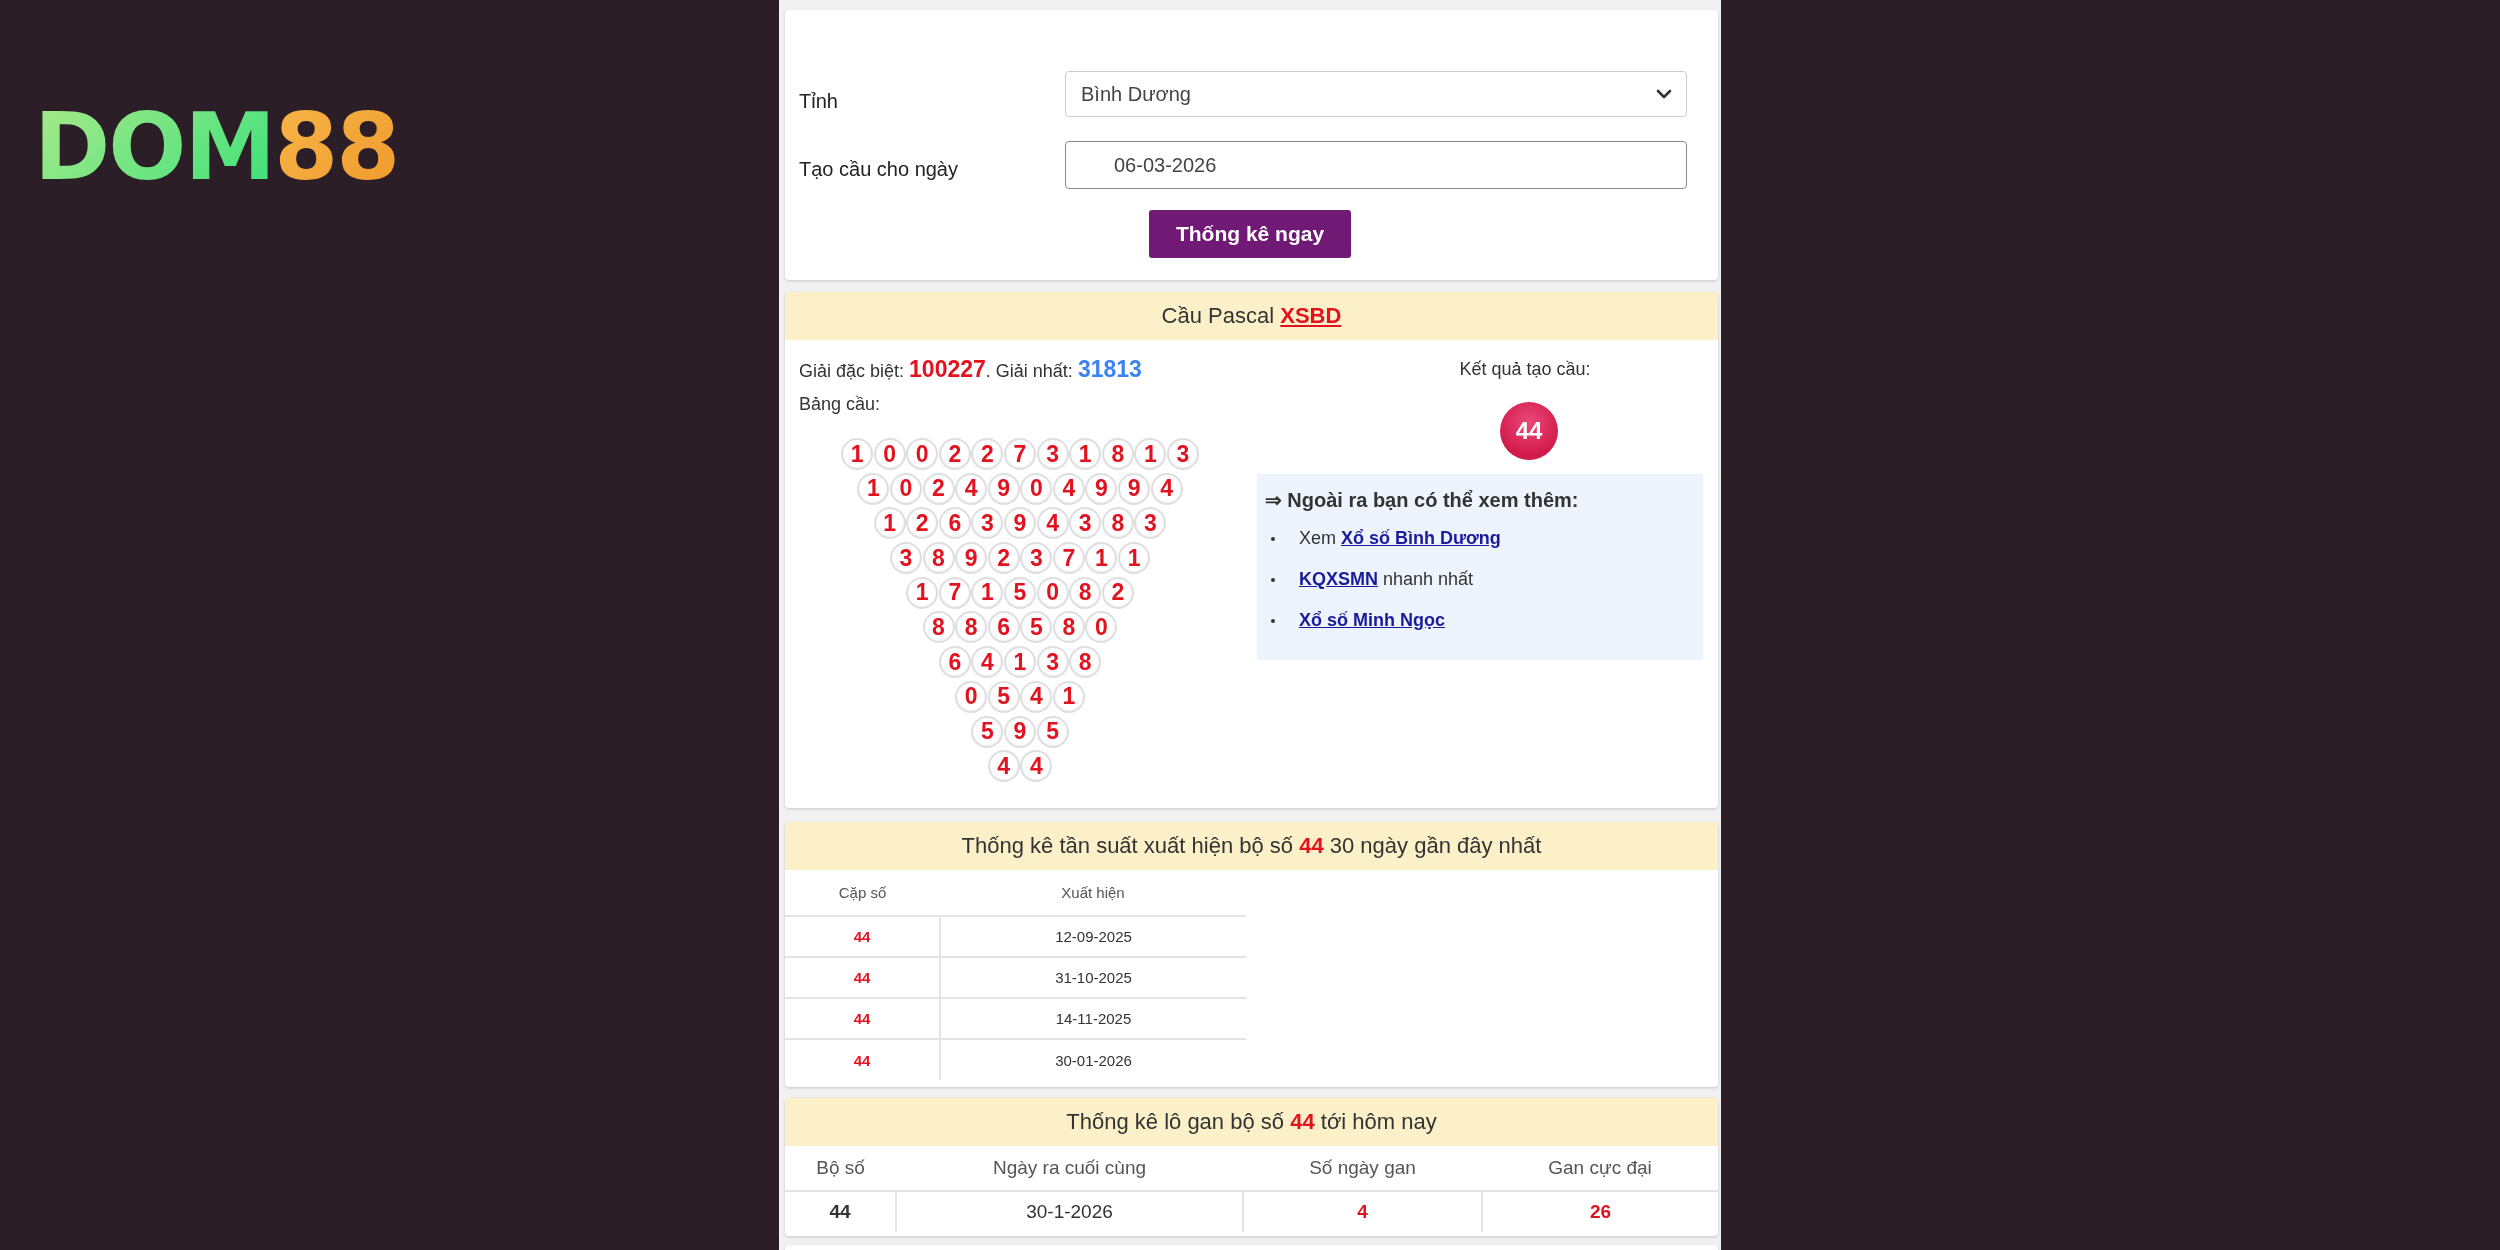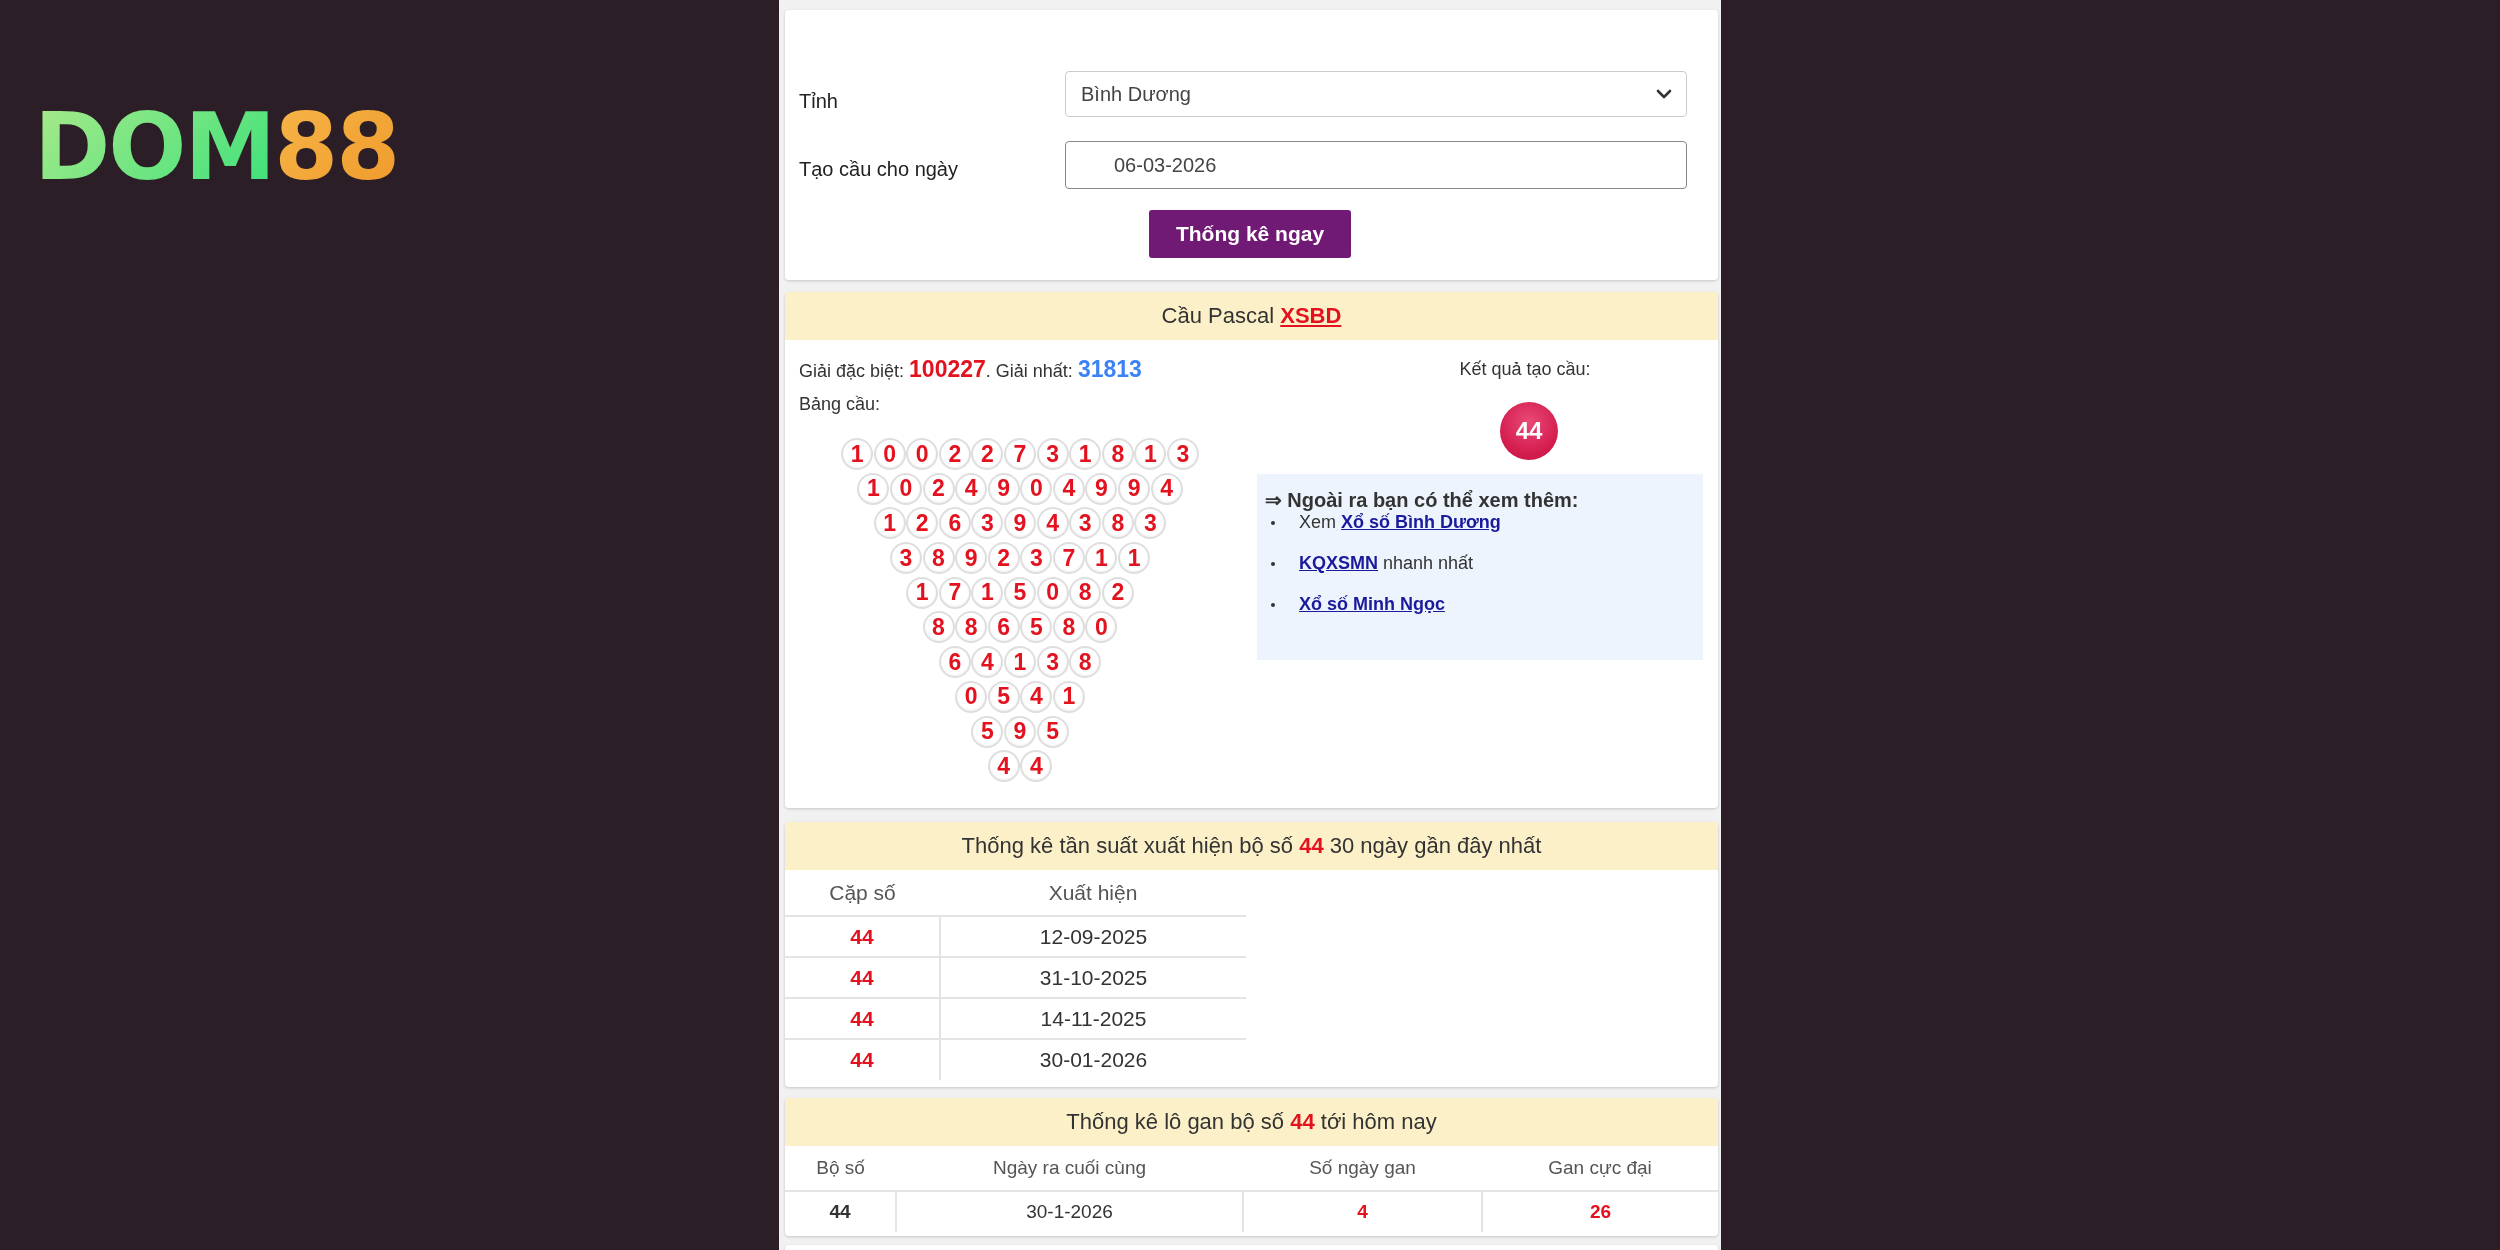--- a/index.html
+++ b/index.html
@@ -35,27 +35,27 @@
 
   .tri { position: absolute; left: 55px; top: 146px; width: 360px; }
   .tri-row { display: flex; justify-content: center; height: 34.7px; }
   .ball { width: 32px; height: 32px; margin: 0 0.3px; border-radius: 50%; border: 2px solid #dedede; background: #fff; color: #e3121f; font-weight: bold; font-size: 23px; display: flex; align-items: center; justify-content: center; box-shadow: inset 0 -1px 2px rgba(0,0,0,0.06); }
 
   .kq-label { position: absolute; left: 620px; width: 240px; top: 67px; text-align: center; font-size: 18px; color: #333; }
   .kq-ball { position: absolute; left: 715px; top: 110px; width: 58px; height: 58px; border-radius: 50%; background: radial-gradient(circle at 50% 35%, #e94a77 0%, #d41d4f 65%, #c4123f 100%); color: #fff; font-weight: bold; font-size: 24px; display: flex; align-items: center; justify-content: center; }
 
   .more-box { position: absolute; left: 472px; top: 182px; width: 446px; height: 186px; background: #edf4fd; padding: 14px 8px; }
   .more-title { font-size: 20px; font-weight: bold; color: #333; }
-  .more-list { list-style: none; }
+  .more-list { list-style: none; margin-top: 16px; }
   .more-list li { position: relative; padding-left: 34px; font-size: 18px; color: #333; height: 41px; }
   .more-list li::before { content: ""; position: absolute; left: 6px; top: 9px; width: 4px; height: 4px; background: #333; border-radius: 50%; }
   .more-list a { color: #1a1a9c; font-weight: bold; text-decoration: underline; }
 
   .card-freq { top: 822px; height: 265px; }
-  .freq-table { position: absolute; left: 0; top: 48px; width: 461px; border-collapse: collapse; font-size: 21px; }
+  .freq-table { position: absolute; left: 0; top: 48px; width: 461px; border-collapse: collapse; font-size: 15px; }
   .freq-table th { height: 46px; font-weight: normal; color: #555; text-align: center; border-bottom: 2px solid #e4e4e4; }
   .freq-table td { height: 41px; text-align: center; color: #333; border-bottom: 2px solid #e4e4e4; }
   .freq-table td:first-child { border-right: 2px solid #e4e4e4; color: #e3121f; font-weight: bold; width: 155px; }
 
   .card-gan { top: 1098px; height: 138px; }
   .gan-table { position: absolute; left: 0; top: 48px; width: 100%; border-collapse: collapse; font-size: 19px; }
   .gan-table th { height: 45px; font-weight: normal; color: #555; text-align: center; border-bottom: 2px solid #e4e4e4; }
   .gan-table td { height: 41px; text-align: center; color: #333; border-right: 2px solid #e4e4e4; }
   .gan-table td:last-child { border-right: none; }
   .gan-table td.bold { font-weight: bold; }

